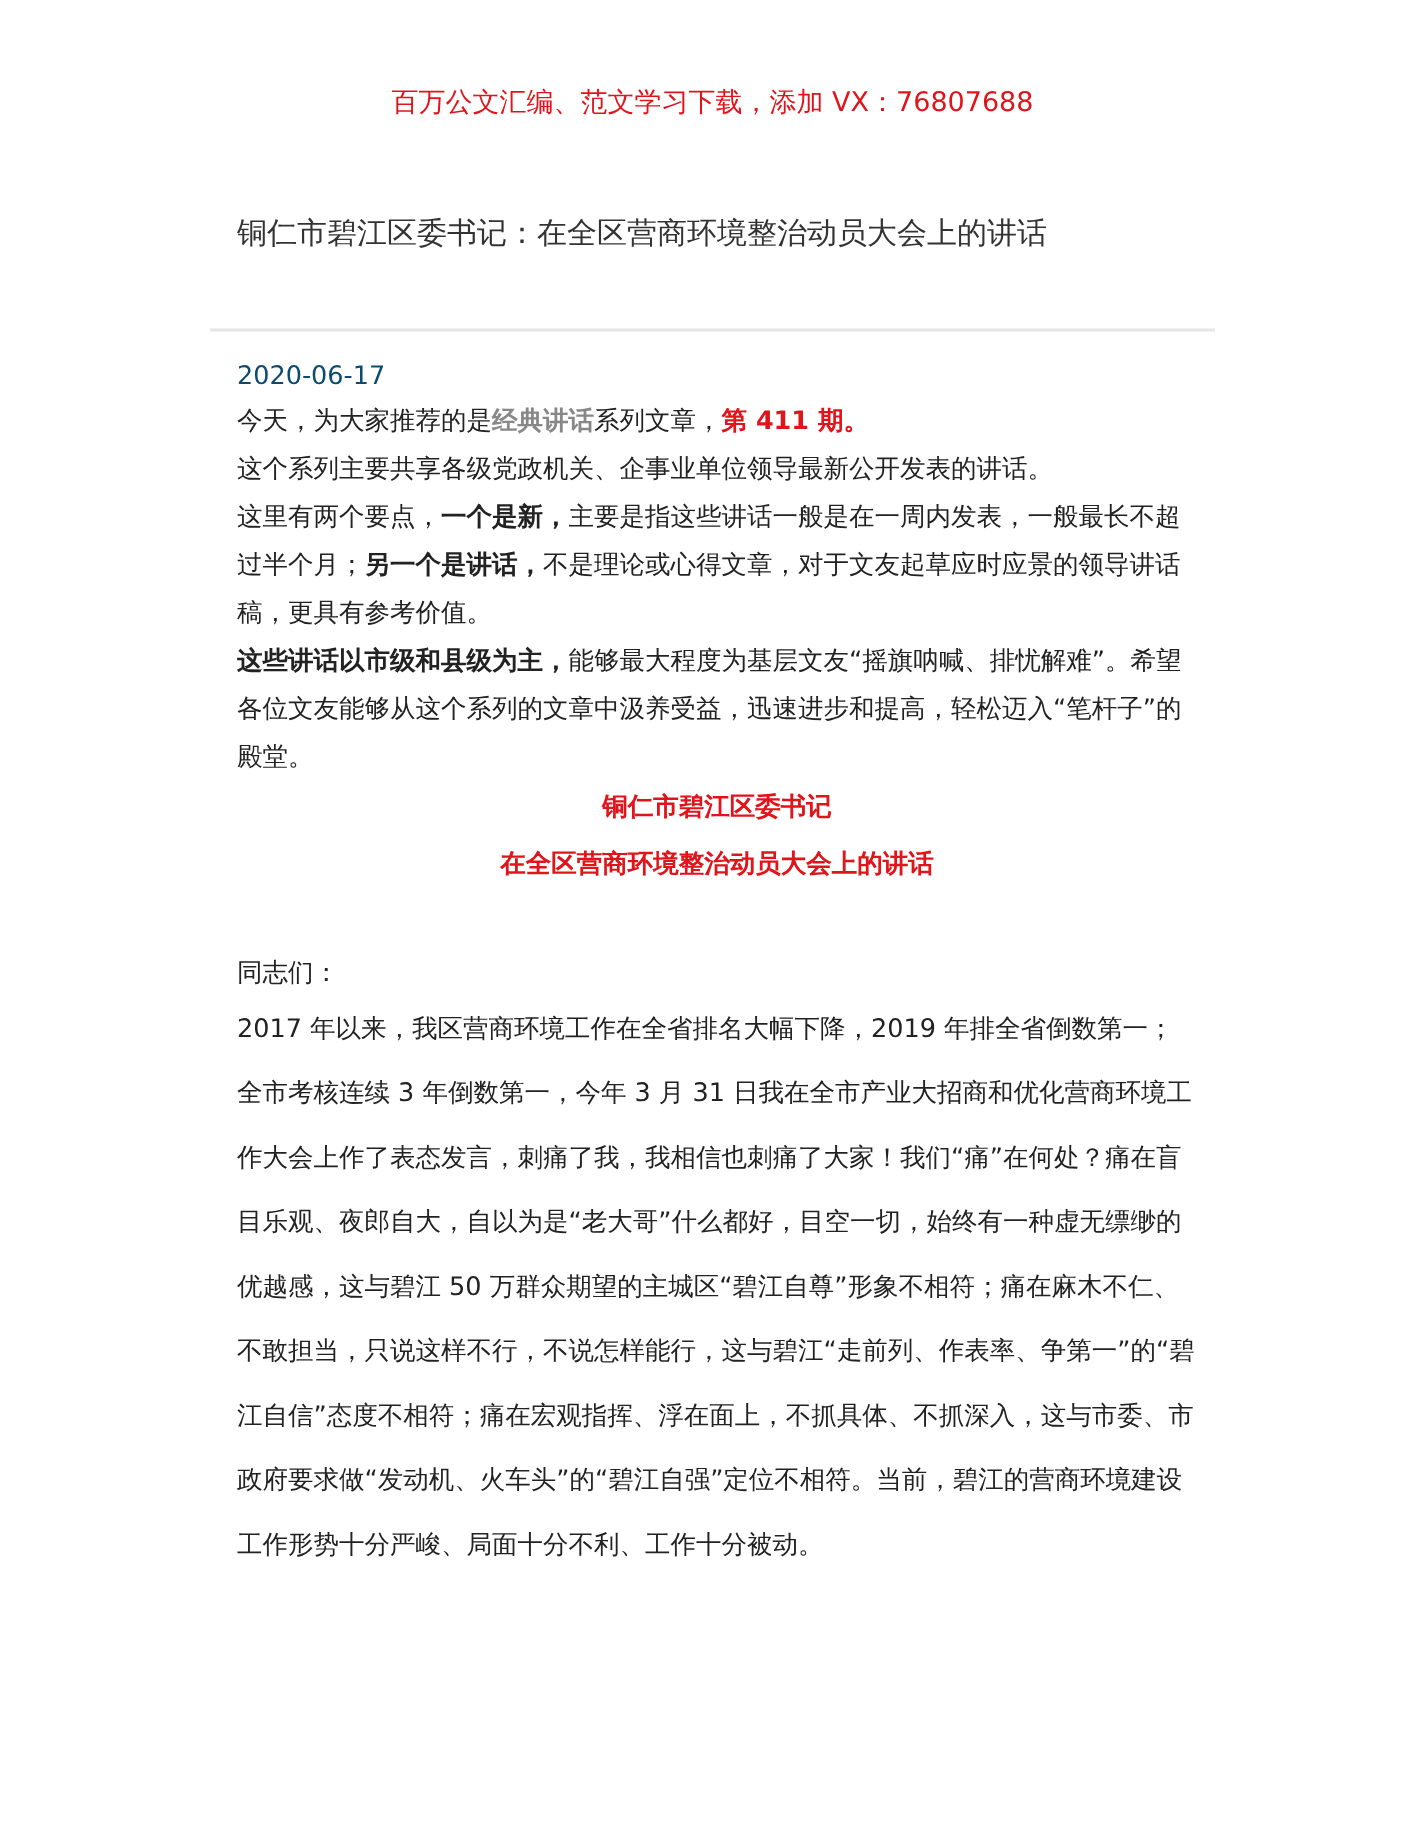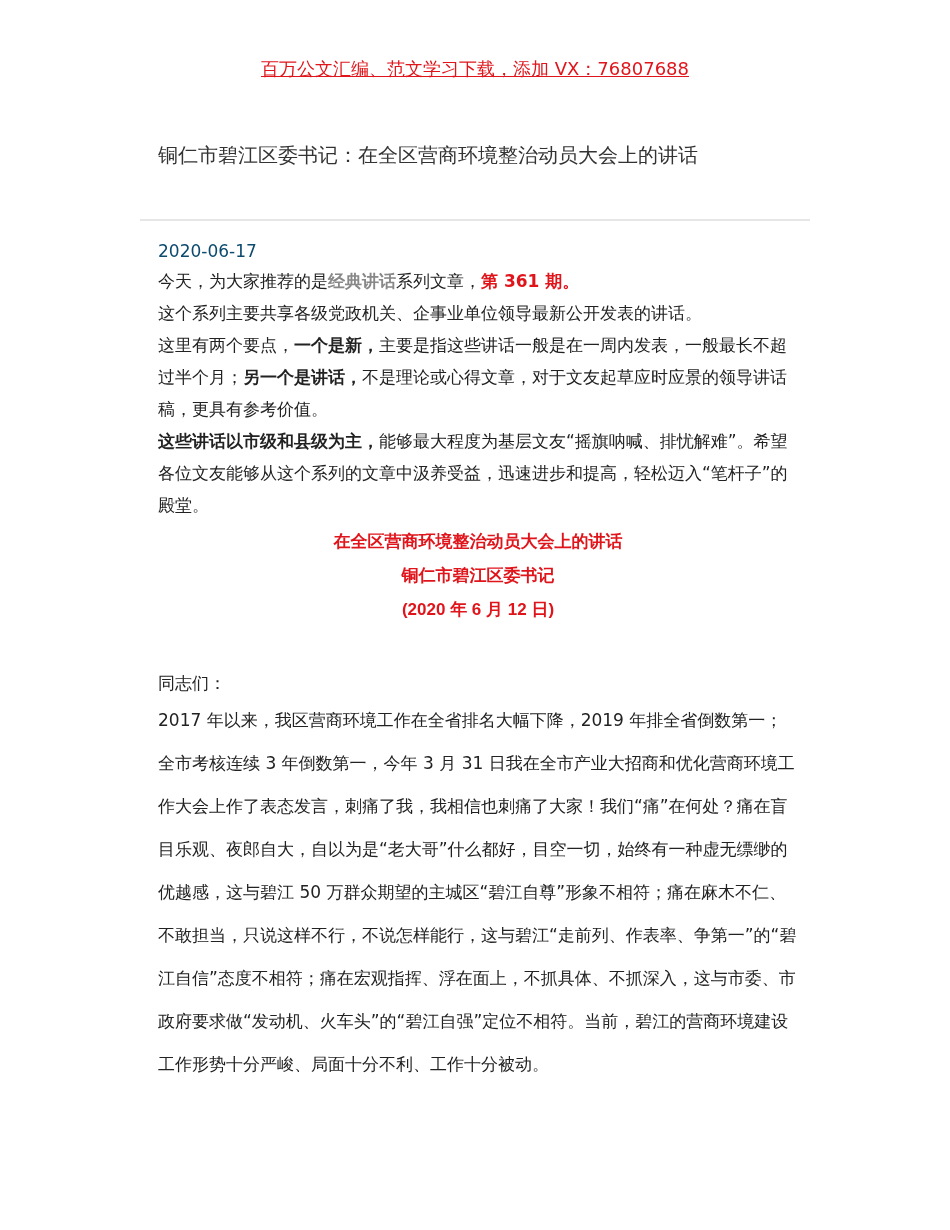--- a/index.html
+++ b/index.html
@@ -5,21 +5,20 @@
     html, body { margin: 0; padding: 0; background: #ffffff; }
     body {
       width: 950px; height: 1230px; position: relative; overflow: hidden;
       font-family: "DejaVu Sans", "Liberation Sans", sans-serif;
       color: #222222;
     }
     .banner {
       position: absolute; top: 56px; left: 0; width: 950px;
       text-align: center; font-size: 18px; color: #e0151b;
       line-height: 26px;
-      text-decoration: underline;
     }
     .title {
       position: absolute; top: 137px; left: 158px; width: 640px;
       font-size: 20px; line-height: 36px; color: #333333; margin: 0;
       font-weight: normal;
     }
     .divider {
       position: absolute; top: 219px; left: 140px; width: 670px; height: 2px;
       background: #e6e6e6;
     }
@@ -47,30 +46,29 @@
 
 <div class="banner">百万公文汇编、范文学习下载，添加 VX：76807688</div>
 
 <h1 class="title">铜仁市碧江区委书记：在全区营商环境整治动员大会上的讲话</h1>
 
 <div class="divider"></div>
 
 <div class="date">2020-06-17</div>
 
 <div class="content">
-  <p><span>今天，为大家推荐的是</span><span class="series">经典讲话</span><span>系列文章，</span><span class="red-bold">第 361 期。</span></p>
+  <p><span>今天，为大家推荐的是</span><span class="series">经典讲话</span><span>系列文章，</span><span class="red-bold">第 411 期。</span></p>
 
 
   <p>这个系列主要共享各级党政机关、企事业单位领导最新公开发表的讲话。</p>
 
   <p><span>这里有两个要点，</span><span class="bold">一个是新，</span><span>主要是指这些讲话一般是在一周内发表，一般最长不超过半个月；</span><span class="bold">另一个是讲话，</span><span>不是理论或心得文章，对于文友起草应时应景的领导讲话稿，更具有参考价值。</span></p>
 
   <p><span class="bold">这些讲话以市级和县级为主，</span><span>能够最大程度为基层文友“摇旗呐喊、排忧解难”。希望各位文友能够从这个系列的文章中汲养受益，迅速进步和提高，轻松迈入“笔杆子”的殿堂。</span></p>
 
+  <p class="speech-head">铜仁市碧江区委书记</p>
   <p class="speech-head" style="margin-top:4px;">在全区营商环境整治动员大会上的讲话</p>
-  <p class="speech-head">铜仁市碧江区委书记</p>
-  <p class="speech-head">(2020 年 6 月 12 日)</p>
 
   <div class="spacer"></div>
 
   <p>同志们：</p>
   <p style="line-height:43px;">2017 年以来，我区营商环境工作在全省排名大幅下降，2019 年排全省倒数第一；全市考核连续 3 年倒数第一，今年 3 月 31 日我在全市产业大招商和优化营商环境工作大会上作了表态发言，刺痛了我，我相信也刺痛了大家！我们“痛”在何处？痛在盲目乐观、夜郎自大，自以为是“老大哥”什么都好，目空一切，始终有一种虚无缥缈的优越感，这与碧江 50 万群众期望的主城区“碧江自尊”形象不相符；痛在麻木不仁、不敢担当，只说这样不行，不说怎样能行，这与碧江“走前列、作表率、争第一”的“碧江自信”态度不相符；痛在宏观指挥、浮在面上，不抓具体、不抓深入，这与市委、市政府要求做“发动机、火车头”的“碧江自强”定位不相符。当前，碧江的营商环境建设工作形势十分严峻、局面十分不利、工作十分被动。</p>
 </div>
 
 </body></html>

